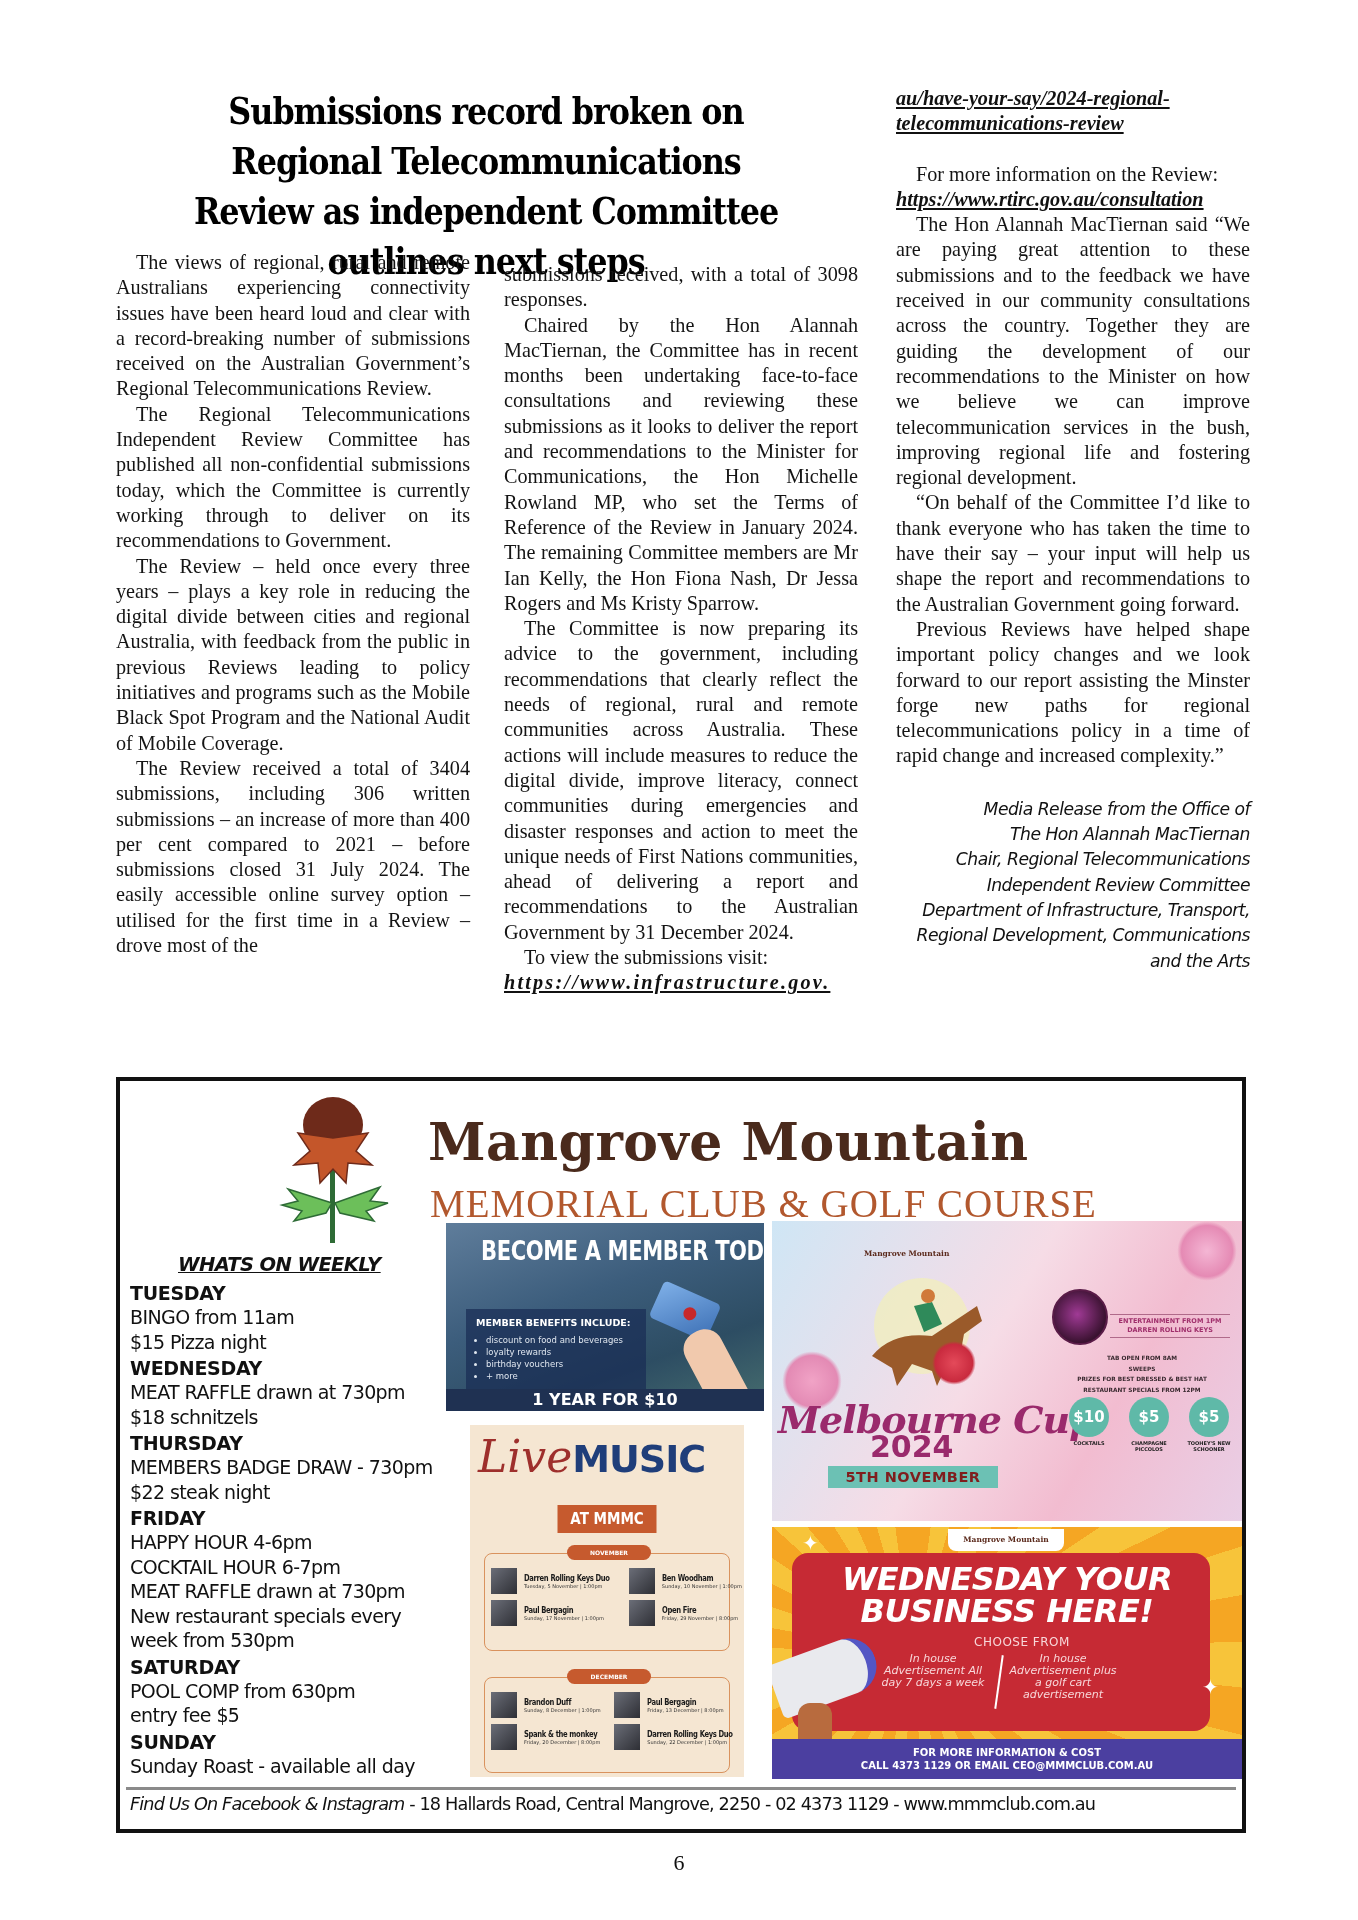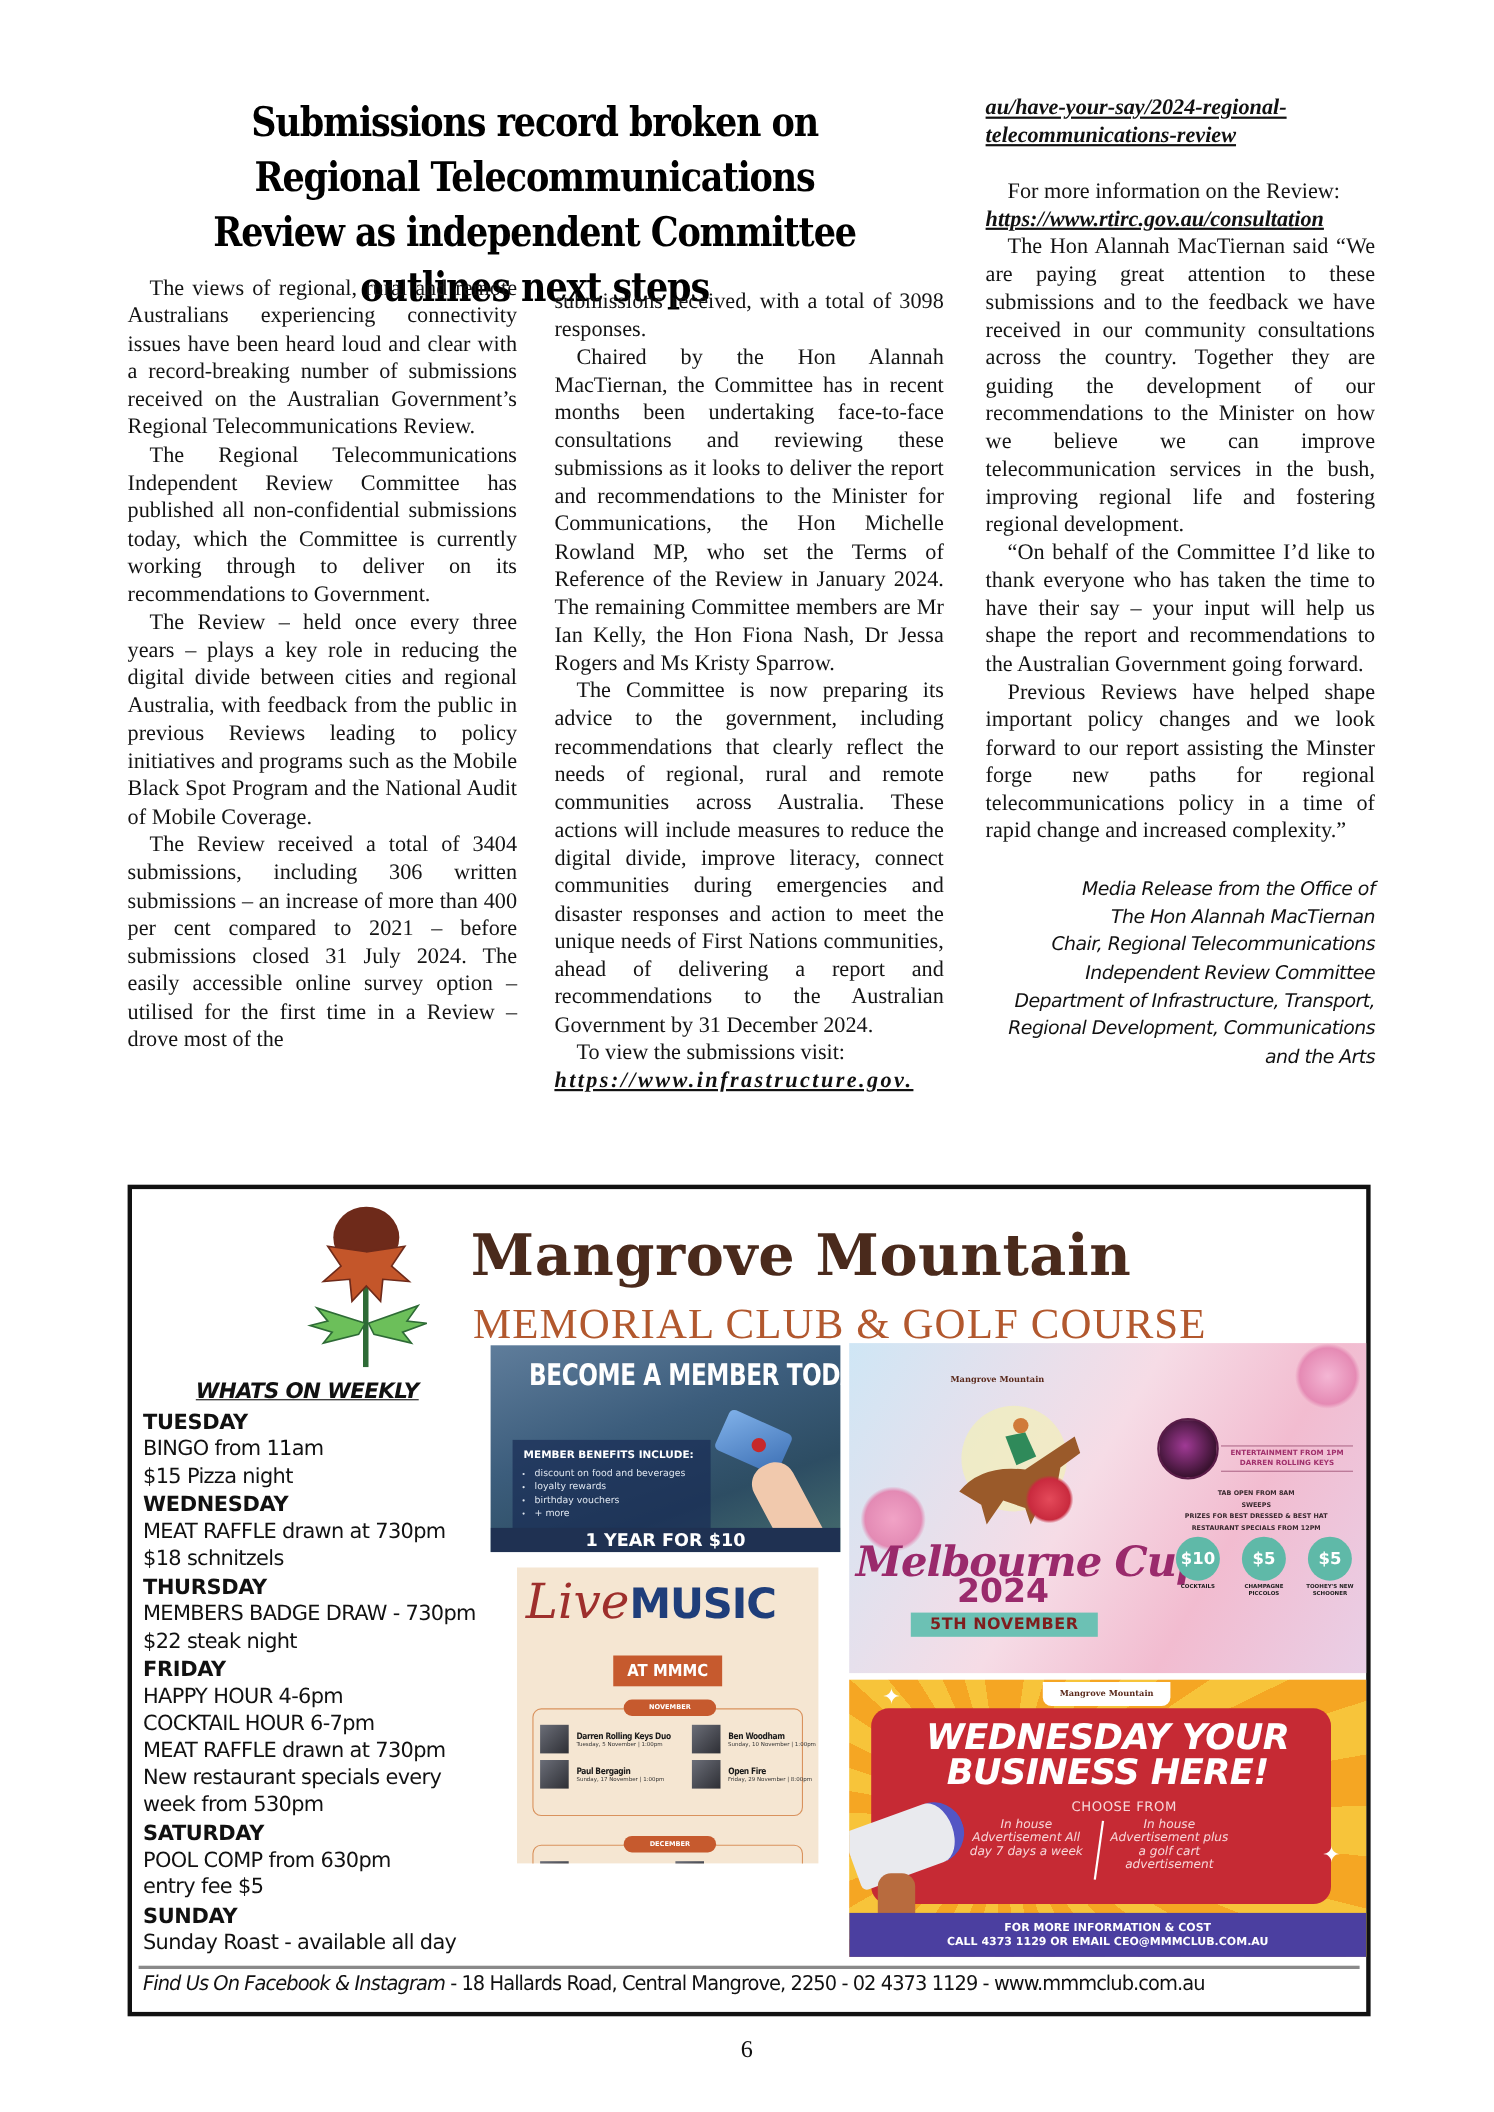--- a/index.html
+++ b/index.html
@@ -87,21 +87,21 @@
     font-weight: bold; font-size: 6.5px; color: #a0306c; line-height: 9px; border-top: 1px solid #b06a8a; border-bottom: 1px solid #b06a8a; padding: 2px 0; }
   .cup .info { position: absolute; left: 290px; top: 132px; width: 160px; text-align: center; font-family: "DejaVu Sans", sans-serif;
     font-size: 5.8px; line-height: 10.5px; color: #3a2a30; font-weight: bold; }
   .cup .prices { position: absolute; left: 292px; top: 176px; width: 170px; display: flex; justify-content: space-between; }
   .cup .price { width: 50px; text-align: center; }
   .cup .circle { width: 40px; height: 40px; margin: 0 auto; border-radius: 50%; background: #5fb9a8; color: #fff;
     font-family: "DejaVu Sans", sans-serif; font-weight: bold; font-size: 15px; line-height: 40px; }
   .cup .plabel { font-family: "DejaVu Sans", sans-serif; font-size: 5px; line-height: 6px; color: #222; margin-top: 3px; font-weight: bold; }
 
   
-  .live { left: 350px; top: 344px; width: 274px; height: 269px; background: #f5e6d2; }
+  .live { left: 350px; top: 344px; width: 274px; height: 352px; background: #f5e6d2; }
   .live .lhead { position: absolute; left: 8px; top: 6px; white-space: nowrap; }
   .live .lscript { font-family: "DejaVu Serif", serif; font-style: italic; font-size: 44px; color: #9e2f2c; }
   .live .lmusic { font-family: "DejaVu Sans", sans-serif; font-weight: bold; font-size: 38px; color: #1f3e7a; letter-spacing: -1px; }
   .live .atm { position: absolute; left: 82px; top: 80px; width: 110px; height: 28px; background: #c65a2e; color: #fff;
     font-family: "DejaVu Sans", sans-serif; font-weight: bold; font-size: 15px; line-height: 28px; text-align: center; transform: scaleX(0.9); }
   .live .month { position: absolute; left: 14px; width: 246px; border: 1.5px solid #d9925d; border-radius: 8px; box-sizing: border-box; }
   .live .mlabel { position: absolute; left: 82px; top: -9px; width: 84px; height: 15px; border-radius: 8px; background: #c65a2e; color: #fff;
     font-family: "DejaVu Sans", sans-serif; font-size: 6px; font-weight: bold; text-align: center; line-height: 15px; }
   .live .acts { position: absolute; left: 6px; top: 14px; right: 6px; display: grid; grid-template-columns: 1fr 1fr; row-gap: 6px; column-gap: 4px; }
   .live .act { display: flex; align-items: center; gap: 7px; }

